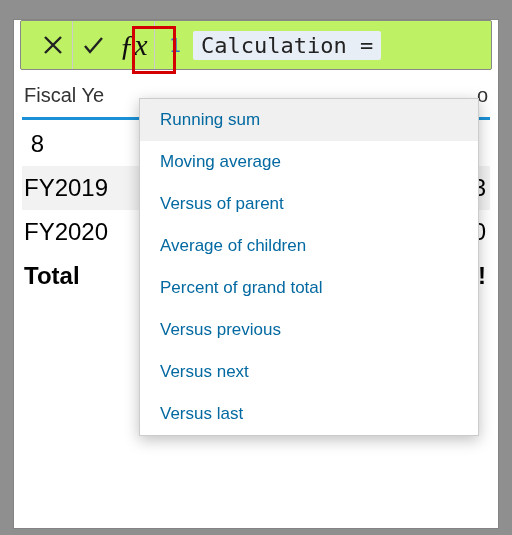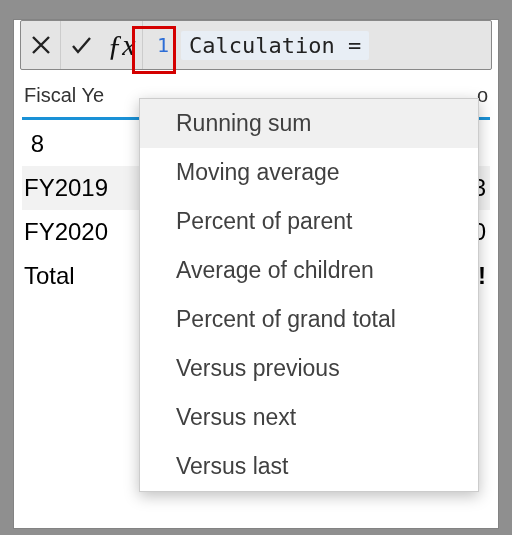--- a/index.html
+++ b/index.html
@@ -19,21 +19,22 @@
     box-shadow: 0 0 0 1px rgba(0,0,0,0.08);
     position: relative;
   }
   .formula-bar {
     display: flex;
     align-items: center;
     height: 50px;
     border: 1px solid #888;
     border-radius: 2px;
     margin: 6px 6px 0 6px;
-    background: #e5e5e5;
+    background: #bef264;
+    padding-left: 12px;
   }
   .fb-btn {
     width: 40px;
     height: 100%;
     display: flex;
     align-items: center;
     justify-content: center;
     font-size: 28px;
     color: #222;
     border-right: 1px solid #ccc;
@@ -106,23 +107,23 @@
     position: absolute;
     left: 125px;
     top: 78px;
     width: 340px;
     background: #fff;
     border: 1px solid #ccc;
     box-shadow: 0 4px 14px rgba(0,0,0,0.25);
     z-index: 10;
   }
   .dd-item {
-    padding: 11px 36px;
-    font-size: 23px;
-    color: #404040;
+    padding: 11px 20px;
+    font-size: 17px;
+    color: #0369a1;
     cursor: default;
   }
   .dd-item.active { background: #f0f0f0; }
 </style>
 </head>
 <body>
 
 <div class="panel">
 
   <div class="formula-bar">
@@ -159,29 +160,29 @@
     </div>
     <div class="drow">
       <span class="lab">FY2019</span>
       <span class="val">3</span>
     </div>
     <div class="drow">
       <span class="lab">FY2020</span>
       <span class="val">0</span>
     </div>
     <div class="drow total">
-      <span class="lab" style="font-weight:400;text-align:right;">Total</span>
+      <span class="lab" style="font-weight:700;text-align:right;">Total</span>
       <span class="val" style="font-weight:700;">!</span>
     </div>
   </div>
 
   <div class="dropdown">
     <div class="dd-item active">Running sum</div>
     <div class="dd-item">Moving average</div>
-    <div class="dd-item">Percent of parent</div>
+    <div class="dd-item">Versus of parent</div>
     <div class="dd-item">Average of children</div>
     <div class="dd-item">Percent of grand total</div>
     <div class="dd-item">Versus previous</div>
     <div class="dd-item">Versus next</div>
     <div class="dd-item">Versus last</div>
   </div>
 
 </div>
 
 </body></html>

